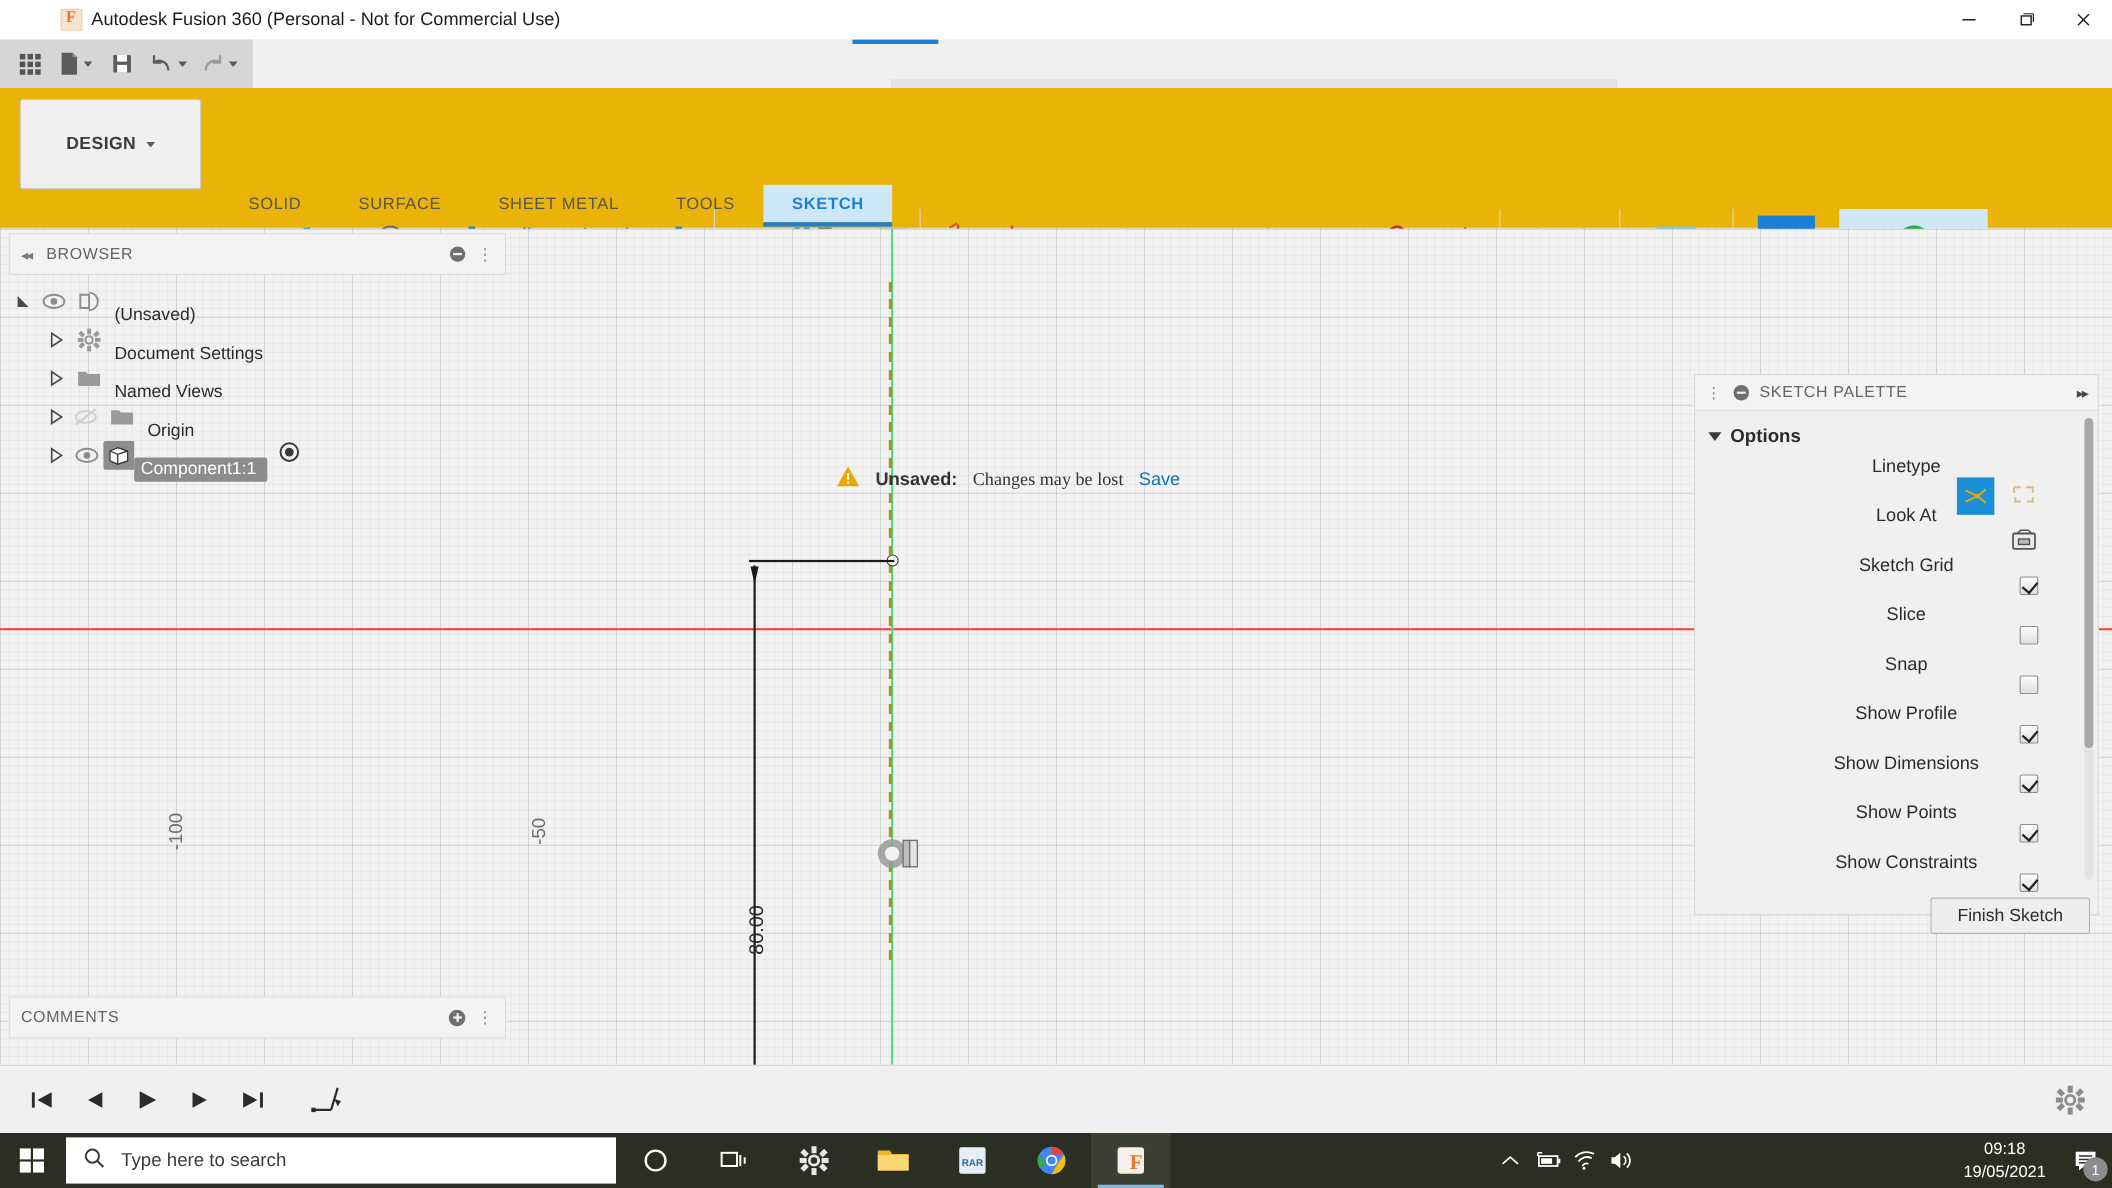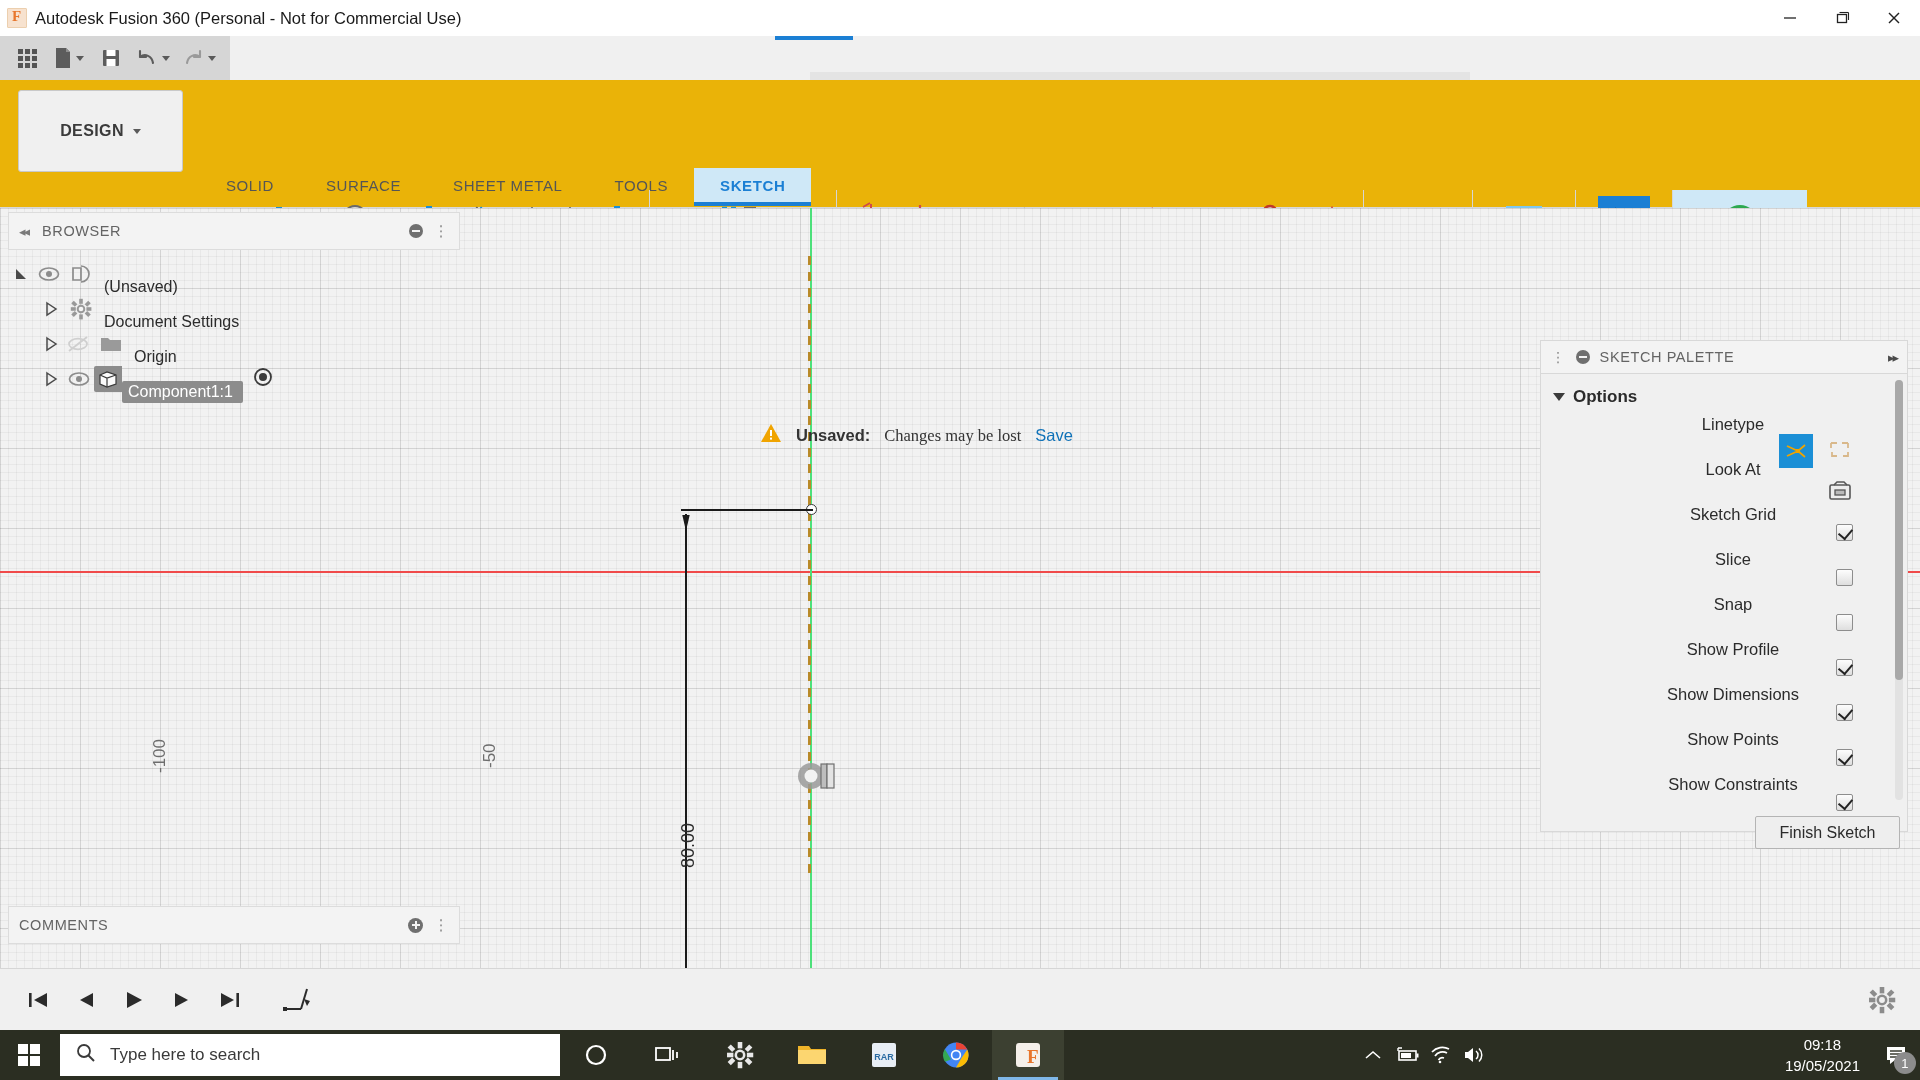--- a/index.html
+++ b/index.html
@@ -7,21 +7,21 @@
   body {
     font-family: "Liberation Sans", sans-serif;
     background:#f0f0f0;
     -webkit-font-smoothing: antialiased;
   }
   .app { position:relative; width:1920px; height:1080px; }
 
   
   .titlebar {
     position:absolute; left:0; top:0; width:1920px; height:36px;
-    background:#ffffff; display:flex; align-items:center;
+    background:#ffffff; display:flex; align-items:center;padding-left:48px;
   }
   .titlebar .logo {
     width:20px; height:20px; margin-left:7px; margin-right:8px;
     background:#f7e2cf; border:1px solid #eccfae; border-radius:1px;
     position:relative; flex:0 0 auto;
   }
   .titlebar .logo::before {
     content:"F"; position:absolute; left:4px; top:-1px;
     font-size:15px; font-weight:700; color:#e8762c;
     font-family:"Liberation Serif", serif;
@@ -717,20 +717,33 @@
             <rect x="15.9" y="13.5" width="3.6" height="5" transform="rotate(-45 17.7 16)"></rect>
             <rect x="15.9" y="3.2" width="3.6" height="5" transform="rotate(45 17.7 5.7)"></rect>
             <rect x="2.5" y="13.5" width="3.6" height="5" transform="rotate(45 4.3 16)"></rect>
               </g>
             <circle cx="11" cy="11" r="2.3" fill="#f5f5f5"></circle>
           </svg>
         </span>
         <span class="label">Document Settings</span>
       </div>
 
+      <div class="trow" style="padding-left:30px;">
+        <span class="tw">
+          <svg width="14" height="16">
+              <path d="M3 2 L12 8 L3 14 Z" fill="none" stroke="#4a4a4a" stroke-width="1.5"></path>
+            </svg>
+        </span>
+        <span class="icn">
+          <svg width="24" height="20" viewBox="0 0 24 20">
+              <path d="M2 4 h7 l2 2 h11 v11 H2 Z" fill="#9a9a9a"></path>
+            </svg>
+        </span>
+        <span class="label">Named Views</span>
+      </div>
 
       <div class="trow" style="padding-left:30px;">
         <span class="tw">
           <svg width="14" height="16">
               <path d="M3 2 L12 8 L3 14 Z" fill="none" stroke="#4a4a4a" stroke-width="1.5"></path>
             </svg>
         </span>
         <span class="eye">
           <svg width="24" height="18" viewBox="0 0 24 18">
               <ellipse cx="11" cy="9" rx="9" ry="5.4" fill="none" stroke="#cfcfcf" stroke-width="1.7"></ellipse>

